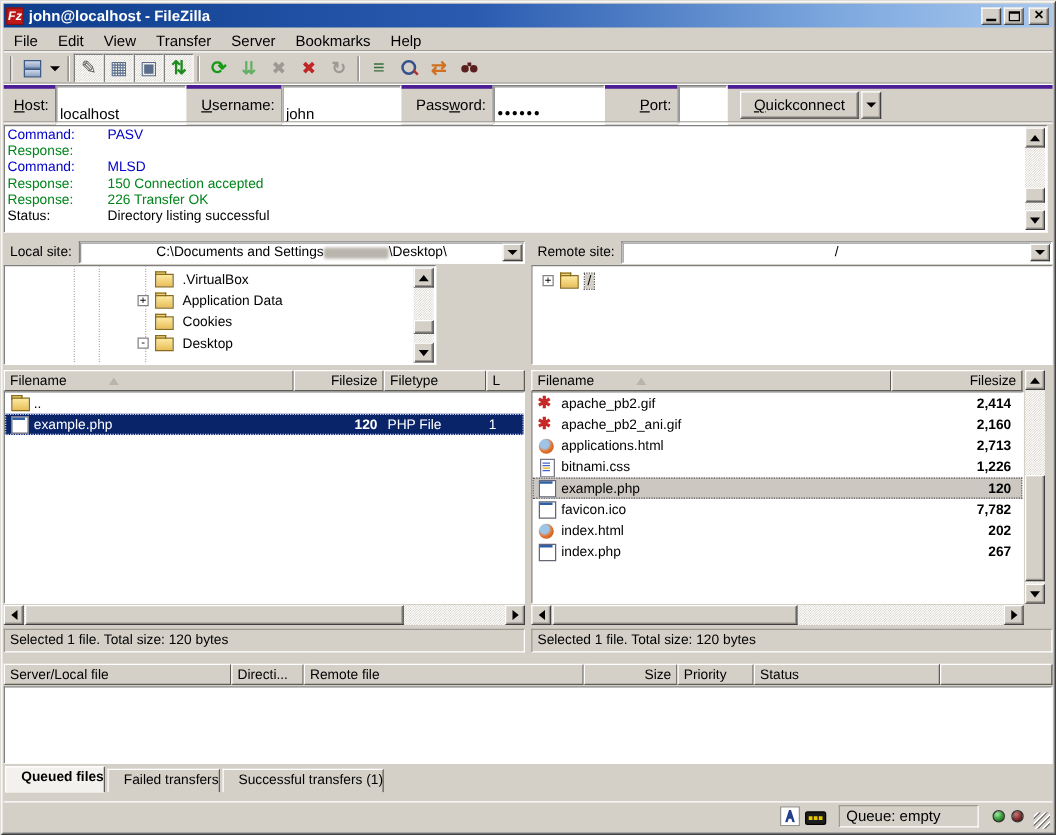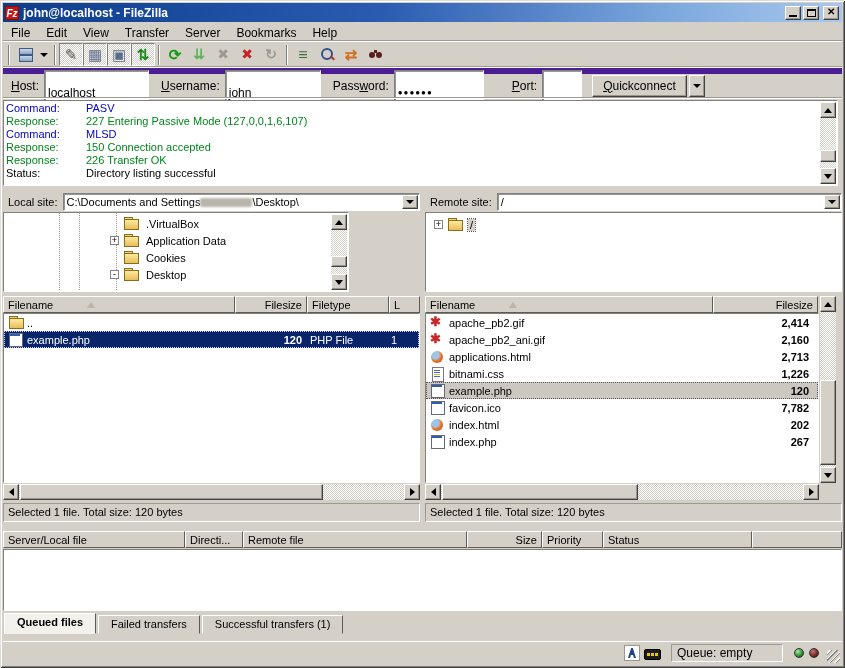--- a/index.html
+++ b/index.html
@@ -49,21 +49,21 @@
   [data-icon="reconnect"]::before{content:"\21BB";color:#9c9a92;font-weight:bold;}
   [data-icon="filter"]::before{content:"\2261";color:#3a6e3a;font-weight:bold;font-size:16px;}
   [data-icon="compare"]::before{content:"";left:2px;top:2px;width:8px;height:8px;border:2px solid #35508a;border-radius:50%;}
   [data-icon="compare"]::after{content:"";position:absolute;left:11px;top:11px;width:5px;height:2px;background:#b03030;transform:rotate(45deg);}
   [data-icon="sync-browse"]::before{content:"\21C4";color:#d07020;font-weight:bold;font-size:15px;}
   [data-icon="find"]::before{content:"";left:2px;top:6px;width:6px;height:6px;border-radius:50%;background:#5a1f1f;box-shadow:7px 0 0 #5a1f1f;}
   [data-icon="find"]::after{content:"";position:absolute;left:7px;top:4px;width:3px;height:3px;background:#5a1f1f;}
   .dd-arrow{width:0;height:0;border-left:4px solid transparent;border-right:4px solid transparent;border-top:4px solid #000;}
   
   .quickbar{position:absolute;left:3px;top:68px;width:839px;height:29px;display:flex;align-items:center;font-size:12px;
-    border-top:6px solid #4c1d95;}
+    border-top:3px solid #4c1d95;}
   .quickbar .lbl{margin-left:8px;margin-right:5px;white-space:nowrap;}
   .field{height:19px;font-size:12px;padding:15px 3px;background:#fff;}
   .qc-btn{height:22px;margin-left:10px;padding:0 10px;font-size:12px;display:flex;align-items:center;}
   .qc-dd{width:16px;height:22px;margin-left:2px;display:flex;align-items:center;justify-content:center;}
   .hr-line{position:absolute;left:3px;width:839px;height:2px;border-top:1px solid #9c9a92;border-bottom:1px solid #fff;}
   
   .log{position:absolute;left:3px;top:100px;width:835px;height:86px;background:#fff;font-size:11px;overflow:hidden;}
   .log-body{position:absolute;left:2px;top:1px;right:18px;bottom:1px;}
   .log-line{display:flex;line-height:13px;white-space:nowrap;}
   .log-label{width:80px;flex:0 0 auto;}
@@ -77,21 +77,21 @@
     linear-gradient(45deg,#d4d0c8 25%,#fff 25%,#fff 75%,#d4d0c8 75%);background-size:2px 2px;background-position:0 0,1px 1px;}
   .sb-btn{position:absolute;width:16px;height:16px;display:flex;align-items:center;justify-content:center;}
   .tri-up{width:0;height:0;border-left:4px solid transparent;border-right:4px solid transparent;border-bottom:5px solid #000;}
   .tri-dn{width:0;height:0;border-left:4px solid transparent;border-right:4px solid transparent;border-top:5px solid #000;}
   .tri-lf{width:0;height:0;border-top:4px solid transparent;border-bottom:4px solid transparent;border-right:5px solid #000;}
   .tri-rt{width:0;height:0;border-top:4px solid transparent;border-bottom:4px solid transparent;border-left:5px solid #000;}
   .sb-thumb{position:absolute;}
   
   .site-row{position:absolute;top:193px;height:18px;display:flex;align-items:center;font-size:11px;}
   .site-label{padding:0 5px;white-space:nowrap;}
-  .combo{flex:1 1 auto;height:18px;background:#fff;display:flex;align-items:center;font-size:11px;padding:0 3px;position:relative;}
+  .combo{flex:1 1 auto;height:18px;background:#fff;display:flex;align-items:center;font-size:11px;padding:0 3px;position:relative;justify-content:center;}
   .combo-dd{position:absolute;right:1px;top:1px;width:16px;height:14px;display:flex;align-items:center;justify-content:center;}
   .redacted{display:inline-block;width:52px;height:9px;background:#b9b5ad;border-radius:2px;filter:blur(1.3px);vertical-align:-1px;}
   .treebox{position:absolute;top:212px;height:80px;background:#fff;overflow:hidden;font-size:11px;}
   .guide{position:absolute;top:0;bottom:0;width:1px;background-image:linear-gradient(#9a968e 1px,transparent 1px);background-size:1px 2px;}
   .tree-row{position:absolute;height:17px;display:flex;align-items:center;}
   .expander{width:9px;height:9px;border:1px solid #848484;background:#fff;font-size:9px;line-height:7px;text-align:center;flex:0 0 auto;margin-right:4px;color:#000;}
   .expander:empty{visibility:hidden;}
   .tree-label{margin-left:4px;white-space:nowrap;padding:0 2px;}
   .tree-label.sel{background:#D4D0C8;outline:1px dotted #555;}
   
@@ -119,21 +119,21 @@
   .frow[data-selected="true"].focused{background:#0A246A;color:#fff;outline:1px dotted #cfd4ff;outline-offset:-1px;}
   .frow[data-selected="true"].unfocused{background:#CCC8C1;outline:1px dotted #555;outline-offset:-1px;}
   .ftext{margin-left:2px;}
   .statusline{position:absolute;top:503px;height:19px;font-size:11px;padding:2px 4px;border:1px solid;border-color:#9c9a92 #fff #fff #9c9a92;white-space:nowrap;}
   .sash-v{position:absolute;left:420px;top:193px;width:5px;height:330px;background:#D4D0C8;}
   
   .qheader{position:absolute;left:3px;top:531px;height:18px;display:flex;}
   .qbody{position:absolute;left:3px;top:549px;width:839px;height:62px;background:#fff;}
   
   .tabs{position:absolute;left:4px;top:613px;height:21px;display:flex;align-items:flex-end;font-size:11px;}
-  .tab{height:19px;padding:2px 12px 0 12px;margin-right:2px;border:1px solid;border-color:#fff #5f5c54 #d4d0c8 #fff;background:#D4D0C8;white-space:nowrap;}
+  .tab{height:19px;padding:2px 0 0 12px;margin-right:2px;border:1px solid;border-color:#fff #5f5c54 #d4d0c8 #fff;background:#D4D0C8;white-space:nowrap;}
   .tab.active{height:21px;background:#F2F1EE;font-weight:bold;border-color:#fff #5f5c54 #F2F1EE #fff;}
   
   .statusbar{position:absolute;left:3px;top:641px;width:839px;height:23px;border-top:1px solid #fff;display:flex;align-items:center;justify-content:flex-end;font-size:12px;}
   .sb-icon{position:relative;width:16px;height:16px;margin-right:4px;flex:0 0 auto;}
   [data-icon="ascii-indicator"]{border:1px solid #9a968e;background:#fff;}
   [data-icon="ascii-indicator"]::before{content:"";position:absolute;left:3px;top:2px;width:8px;height:10px;
     background:linear-gradient(#23408f,#23408f);clip-path:polygon(40% 0,60% 0,100% 100%,75% 100%,63% 70%,37% 70%,25% 100%,0 100%);}
   [data-icon="speed-limit-indicator"]{width:17px;height:11px;margin-top:2px;background:#1c1c1c;border:1px solid #000;border-radius:2px;}
   [data-icon="speed-limit-indicator"]::before{content:"";position:absolute;left:2px;top:3px;width:3px;height:3px;background:#e8c800;
     box-shadow:4px 0 0 #e8c800,8px 0 0 #e8c800;}
@@ -248,21 +248,20 @@
   <div class="hr-line" style="top:97px"></div>
 
   <div class="log panel-in">
     <div class="log-body">
       <div class="log-line" data-kind="command">
           <span class="log-label">Command:</span>
           <span>PASV</span>
         </div>
       <div class="log-line" data-kind="response">
           <span class="log-label">Response:</span>
-          <span>227 Entering Passive Mode (127,0,0,1,6,107)</span>
         </div>
       <div class="log-line" data-kind="command">
           <span class="log-label">Command:</span>
           <span>MLSD</span>
         </div>
       <div class="log-line" data-kind="response">
           <span class="log-label">Response:</span>
           <span>150 Connection accepted</span>
         </div>
       <div class="log-line" data-kind="response">

